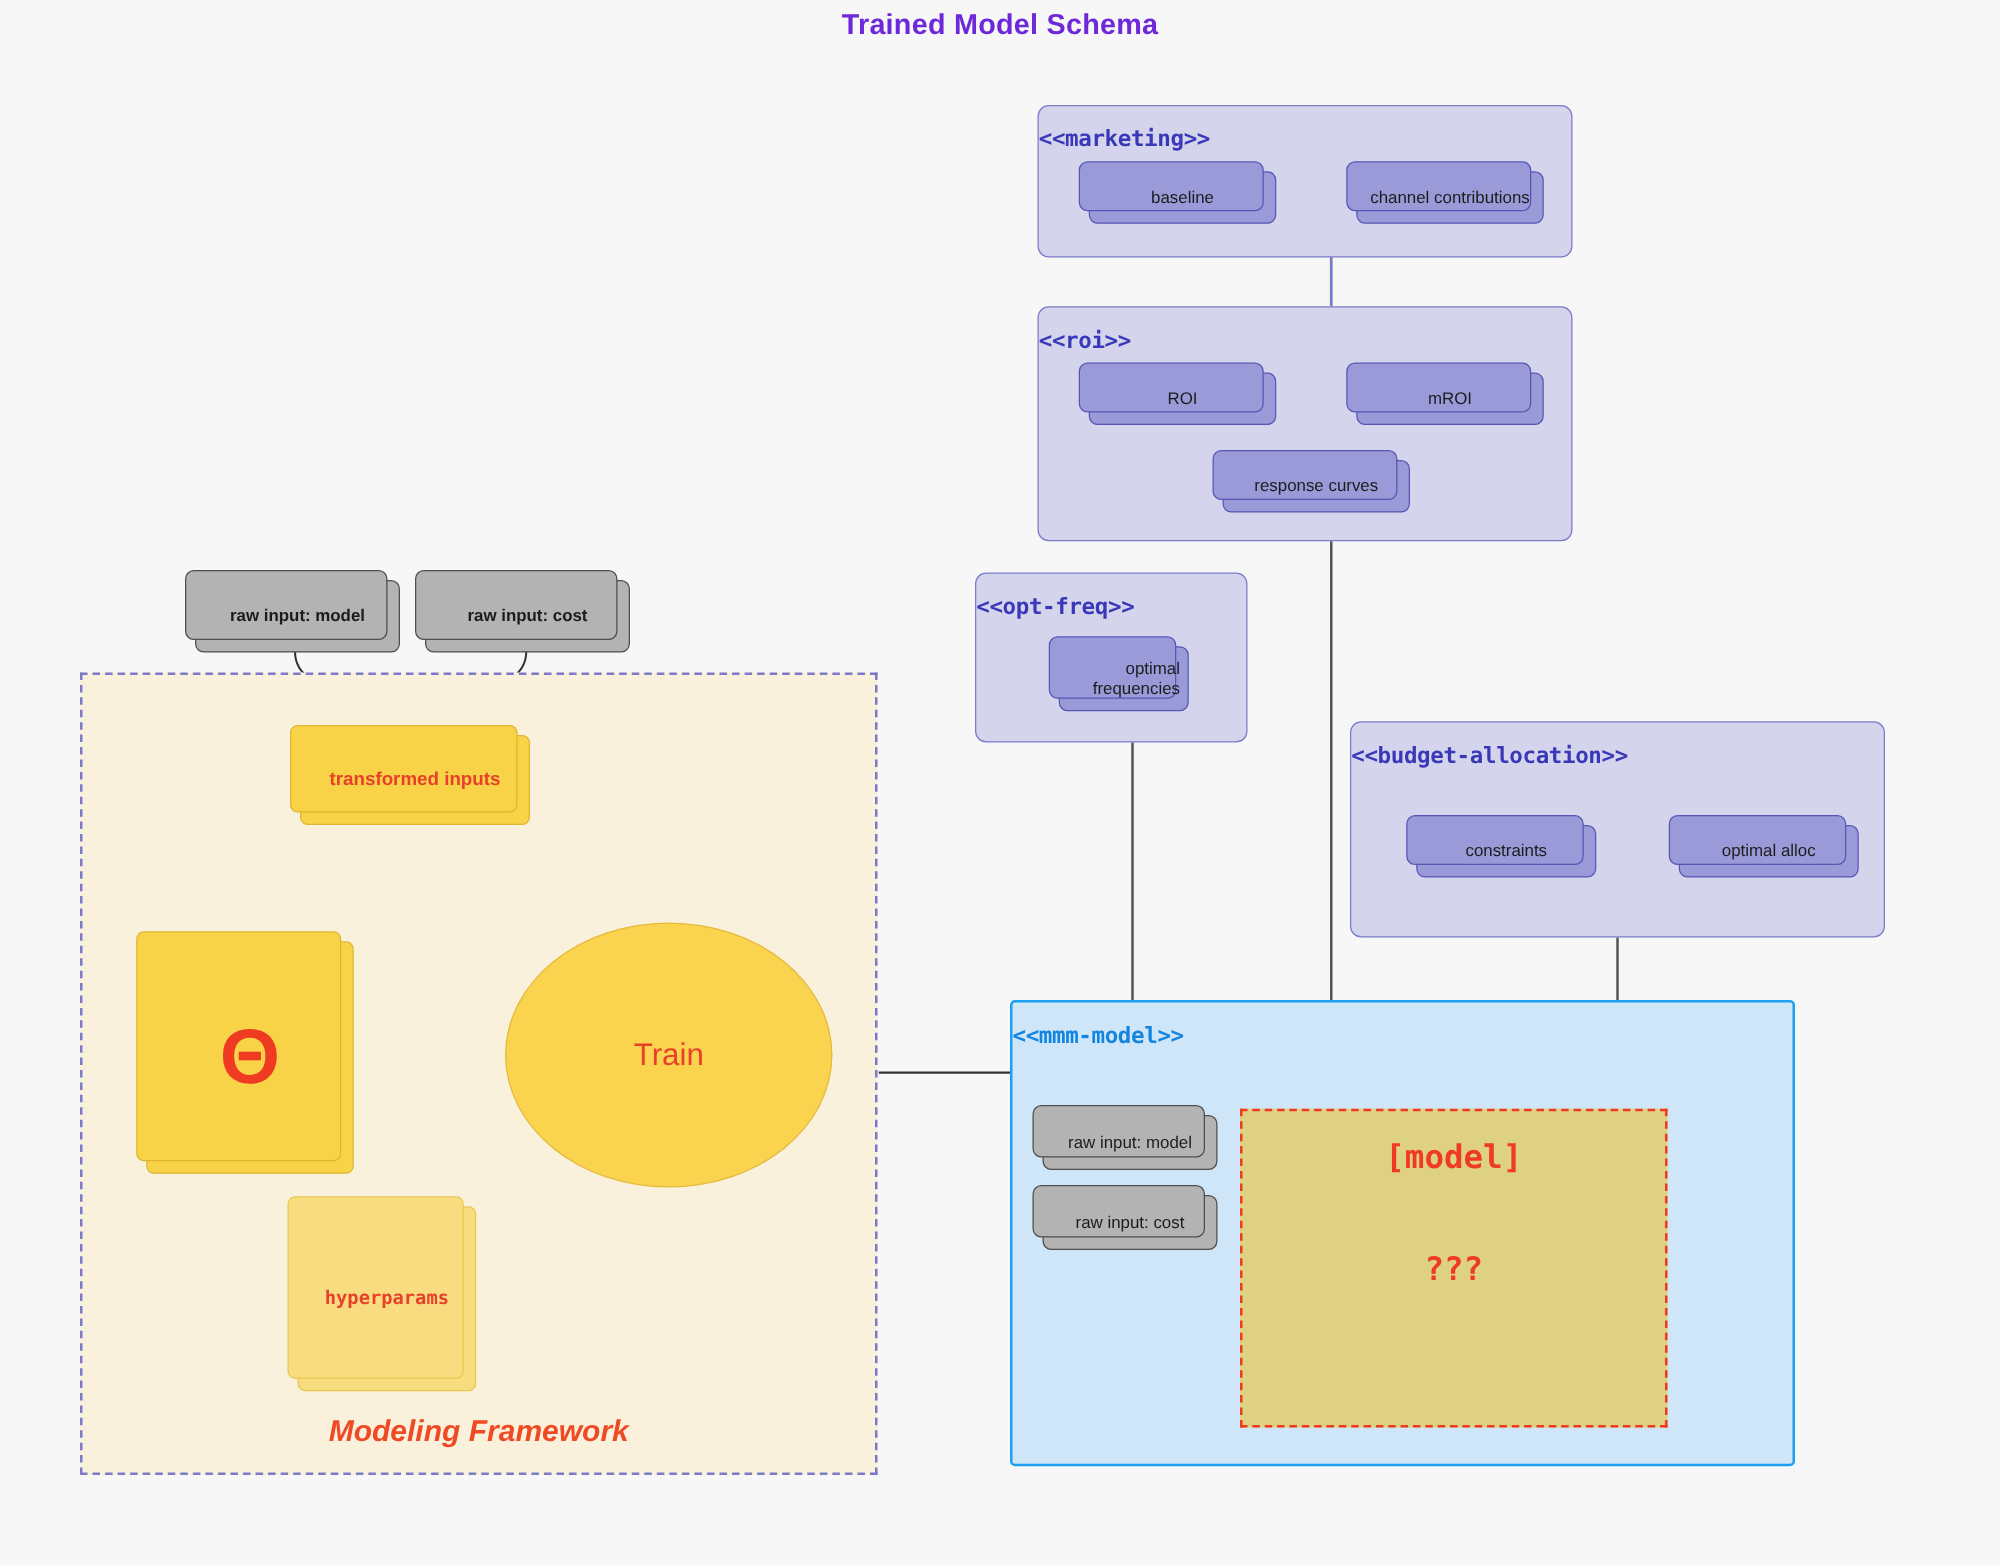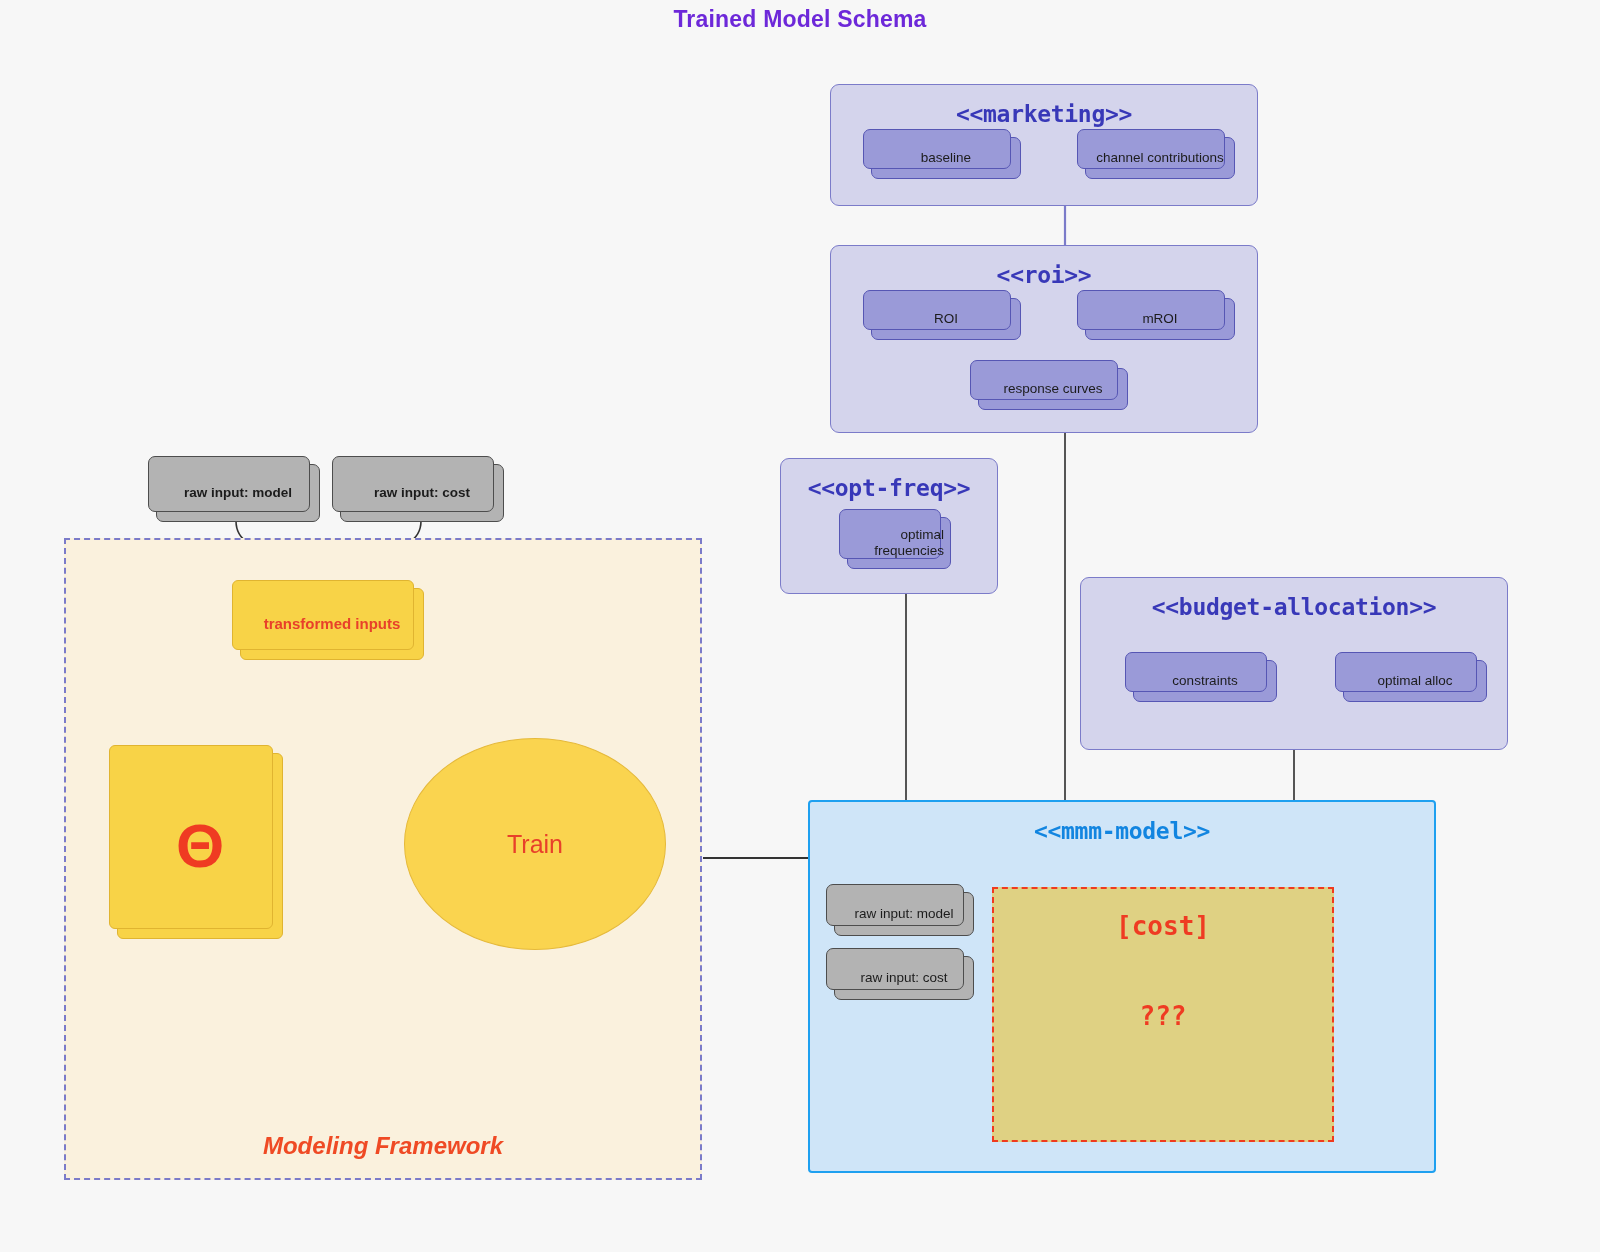--- a/index.html
+++ b/index.html
@@ -18,23 +18,23 @@
     font-size:23px;font-weight:bold;color:#6d28d9;letter-spacing:.2px;
   }
 
   
   .pkg{
     position:absolute;box-sizing:border-box;
     background:#d4d4ec;border:1.6px solid #7b7bc9;border-radius:9px;
   }
   .pkg.blue{background:#cfe5f8;border:2.4px solid #1ea0f0;border-radius:4px;}
   .pkg-title{
-    position:absolute;left:0;top:16px;width:100%;text-align:center;
+    position:absolute;left:0;top:16px;width:100%;text-align:left;
     font-family:"DejaVu Sans Mono","Liberation Mono",monospace;
-    font-size:23px;font-weight:bold;color:#3838b8;letter-spacing:-.3px;
+    font-size:18px;font-weight:bold;color:#3838b8;letter-spacing:-.3px;
   }
   .pkg.blue .pkg-title{color:#1285e0;}
 
   
   .card{
     position:absolute;box-sizing:border-box;
     background:#9a9ad8;border:1.6px solid #5656b4;border-radius:7px;
     display:flex;align-items:center;justify-content:center;text-align:right;
     font-size:13.5px;color:#1c1c1c;line-height:1.15;padding:2px 6px;
     z-index:2;
@@ -172,34 +172,35 @@
     <div class="card" style="left:52px;top:82px;width:144px;height:42px;">constraints</div>
     <div class="card" style="left:262px;top:82px;width:144px;height:42px;">optimal alloc</div>
   </div>
 
   <div class="pkg blue" style="left:808px;top:800px;width:628px;height:373px;">
     <div class="pkg-title">&lt;&lt;mmm-model&gt;&gt;</div>
     <div class="card grey" style="left:24px;top:90px;width:140px;height:44px;">raw input: model</div>
     <div class="card grey" style="left:24px;top:154px;width:140px;height:44px;">raw input: cost</div>
 
     <div class="model-panel" style="left:182px;top:85px;width:342px;height:255px;">
-      <div class="m1">[cost]</div>
+      <div class="m1">[model]</div>
       <div class="m2">???</div>
     </div>
   </div>
 
   <div class="card grey bold" style="left:156px;top:464px;width:164px;height:58px;">raw input: model</div>
   <div class="card grey bold" style="left:340px;top:464px;width:164px;height:58px;">raw input: cost</div>
 
   <div class="framework" style="left:64px;top:538px;width:638px;height:642px;">
     <div class="framework-label">Modeling Framework</div>
   </div>
 
   <div class="card yellow" style="left:240px;top:588px;width:184px;height:72px;">transformed inputs</div>
 
   <div class="card yellow" style="left:117px;top:753px;width:166px;height:186px;">
     <span class="theta">Θ</span>
   </div>
 
+  <div class="card yellow pale mono" style="left:238px;top:965px;width:143px;height:148px;">hyperparams</div>
 
   <div class="ellipse" style="left:404px;top:738px;width:262px;height:212px;">Train</div>
 
 </div>
 
 </body></html>

